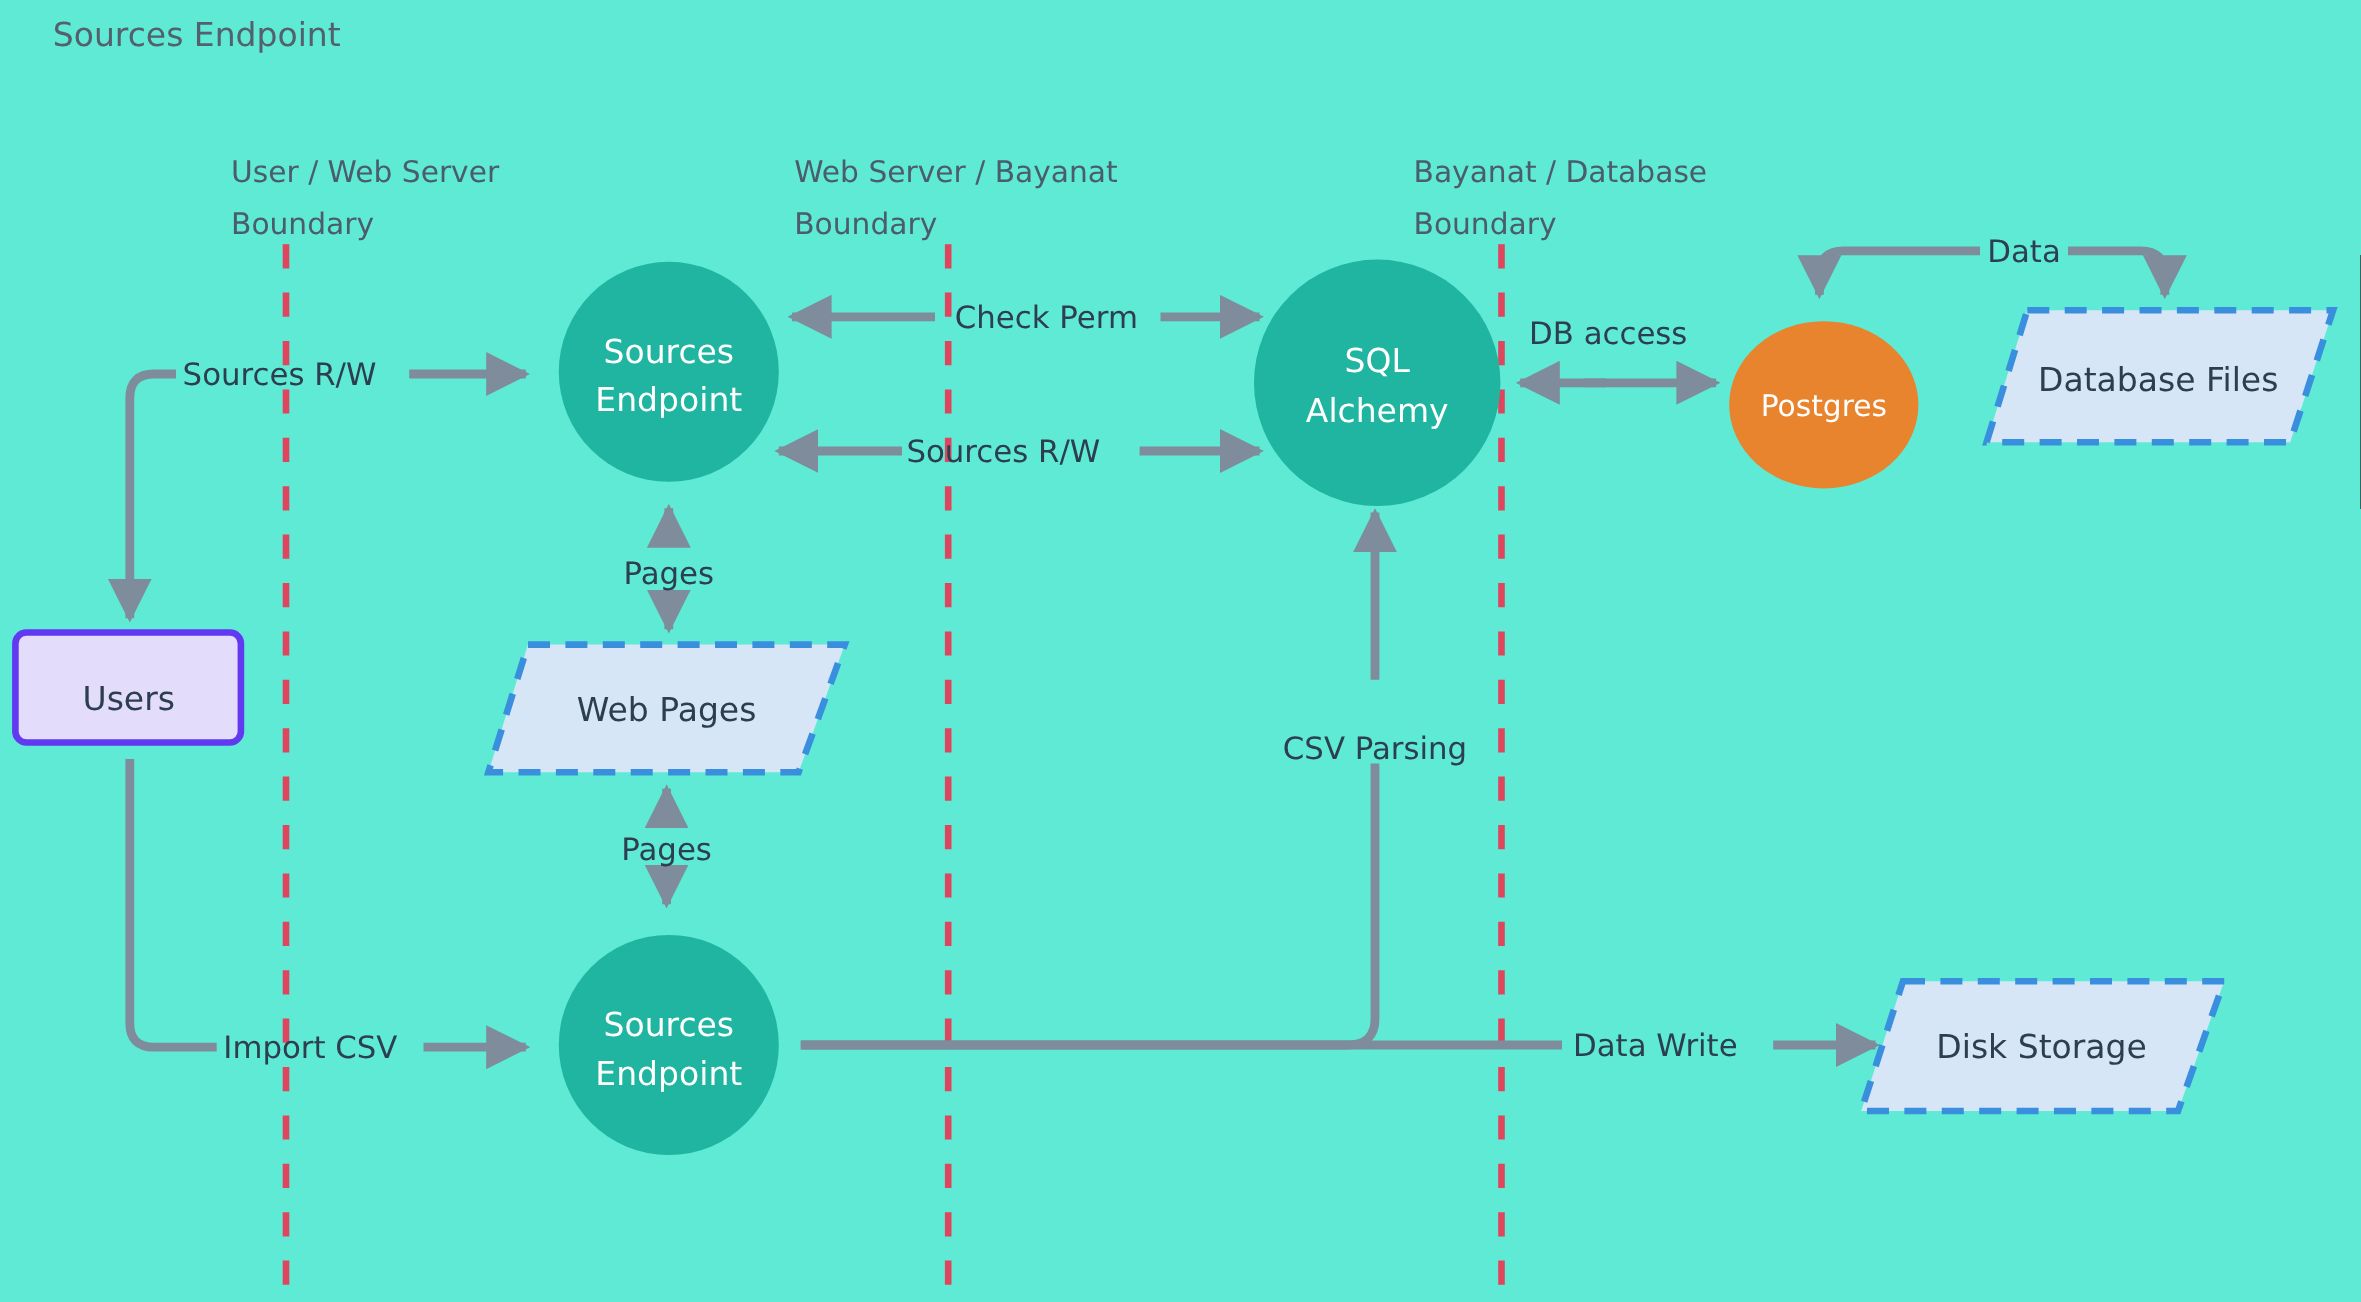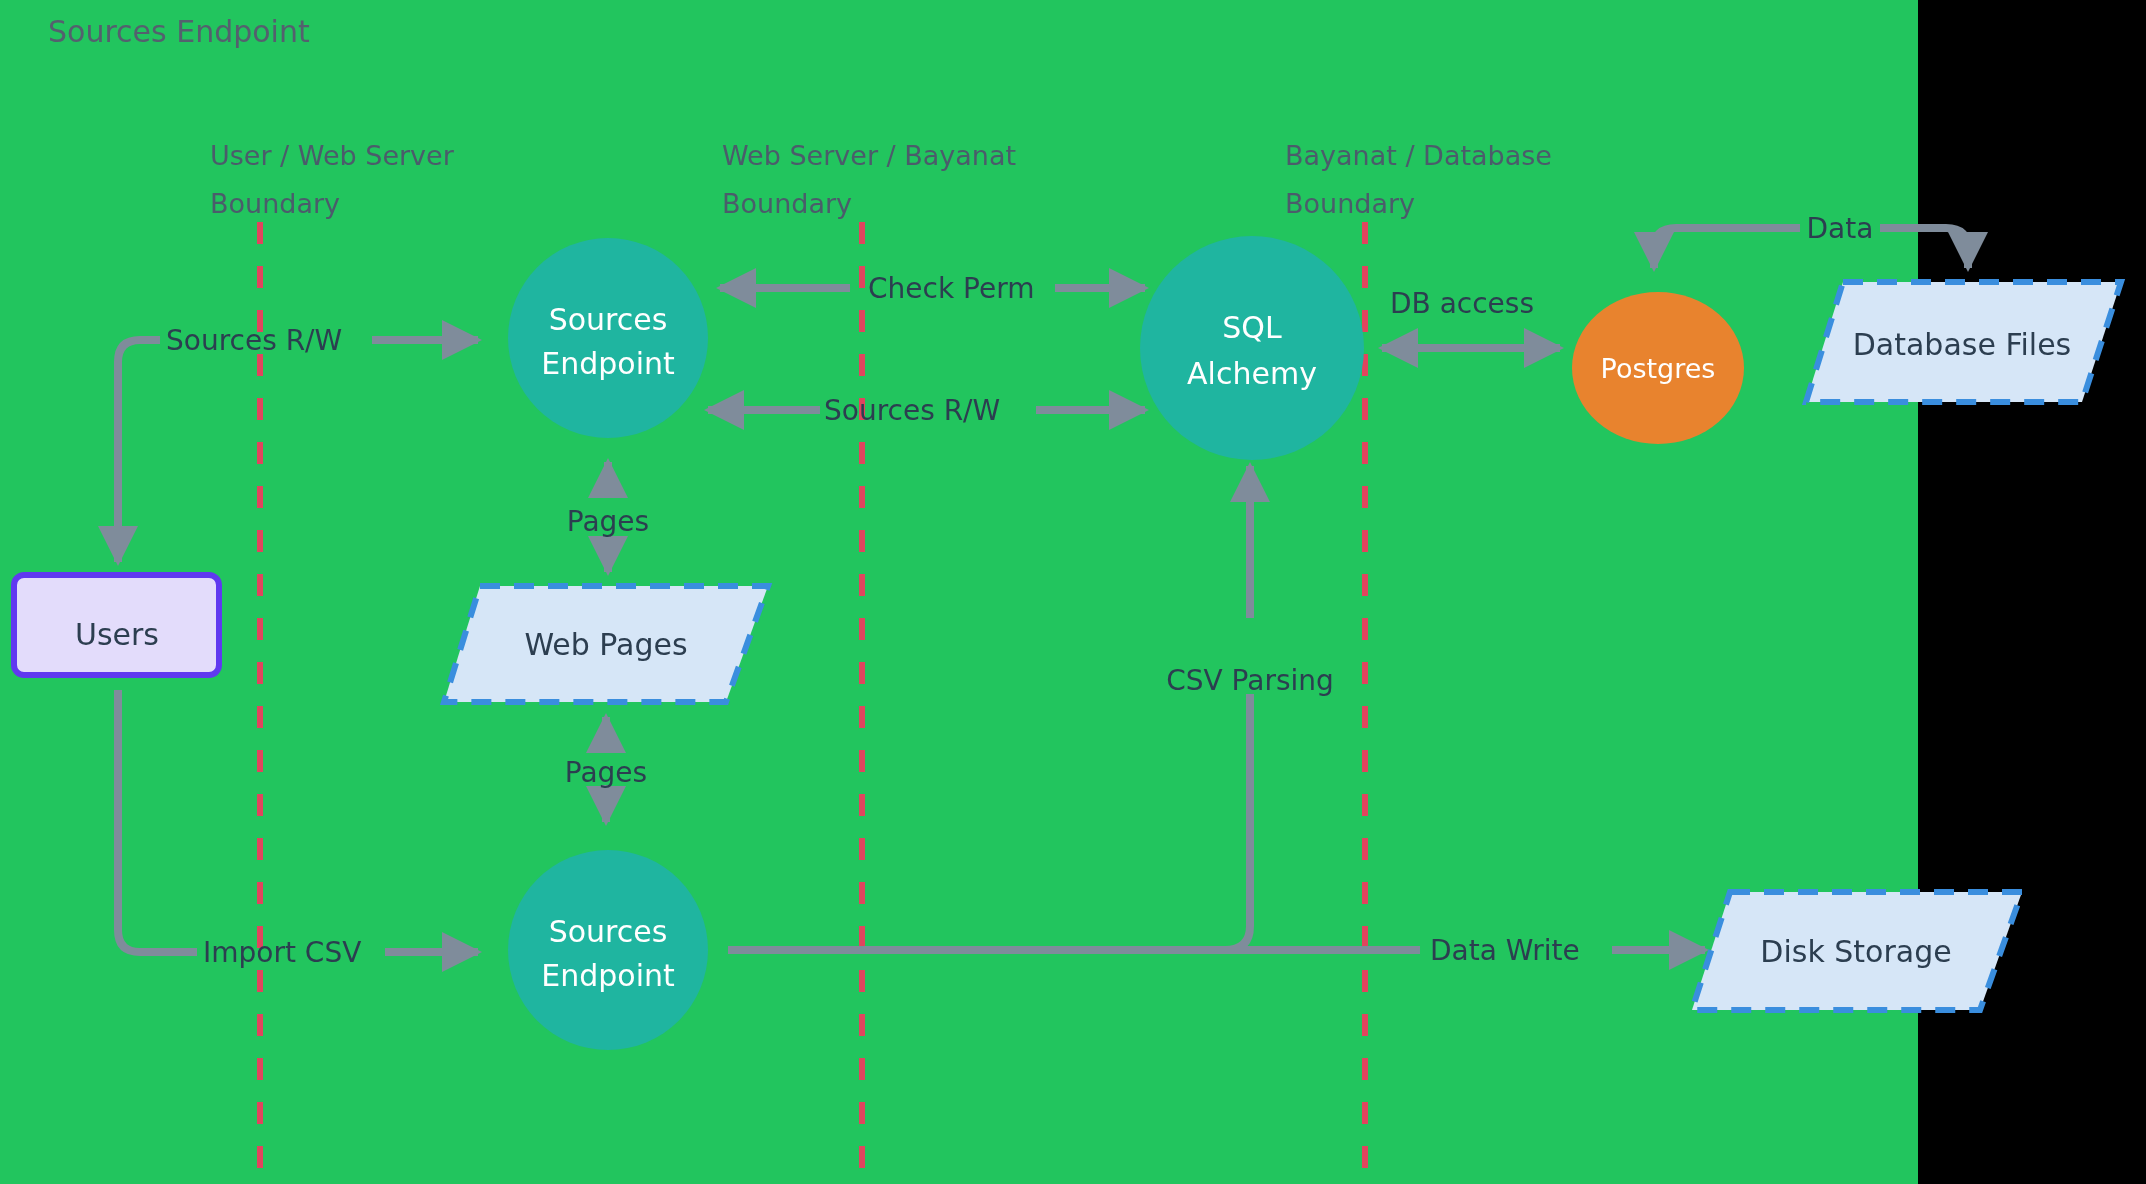--- a/index.html
+++ b/index.html
@@ -8,23 +8,23 @@
     background: #000000;
   }
   body {
     width: 2146px;
     height: 1184px;
     overflow: hidden;
     font-family: "DejaVu Sans", sans-serif;
   }
   #canvas {
     position: relative;
-    width: 1918px;
+    width: 2146px;
     height: 1184px;
-    background: #22c55e;
+    background: #5eead4;
   }
   svg#diagram {
     position: absolute;
     top: 0;
     left: 0;
     width: 2146px;
     height: 1184px;
   }
   .title-text {
     font-family: "DejaVu Sans", sans-serif;

